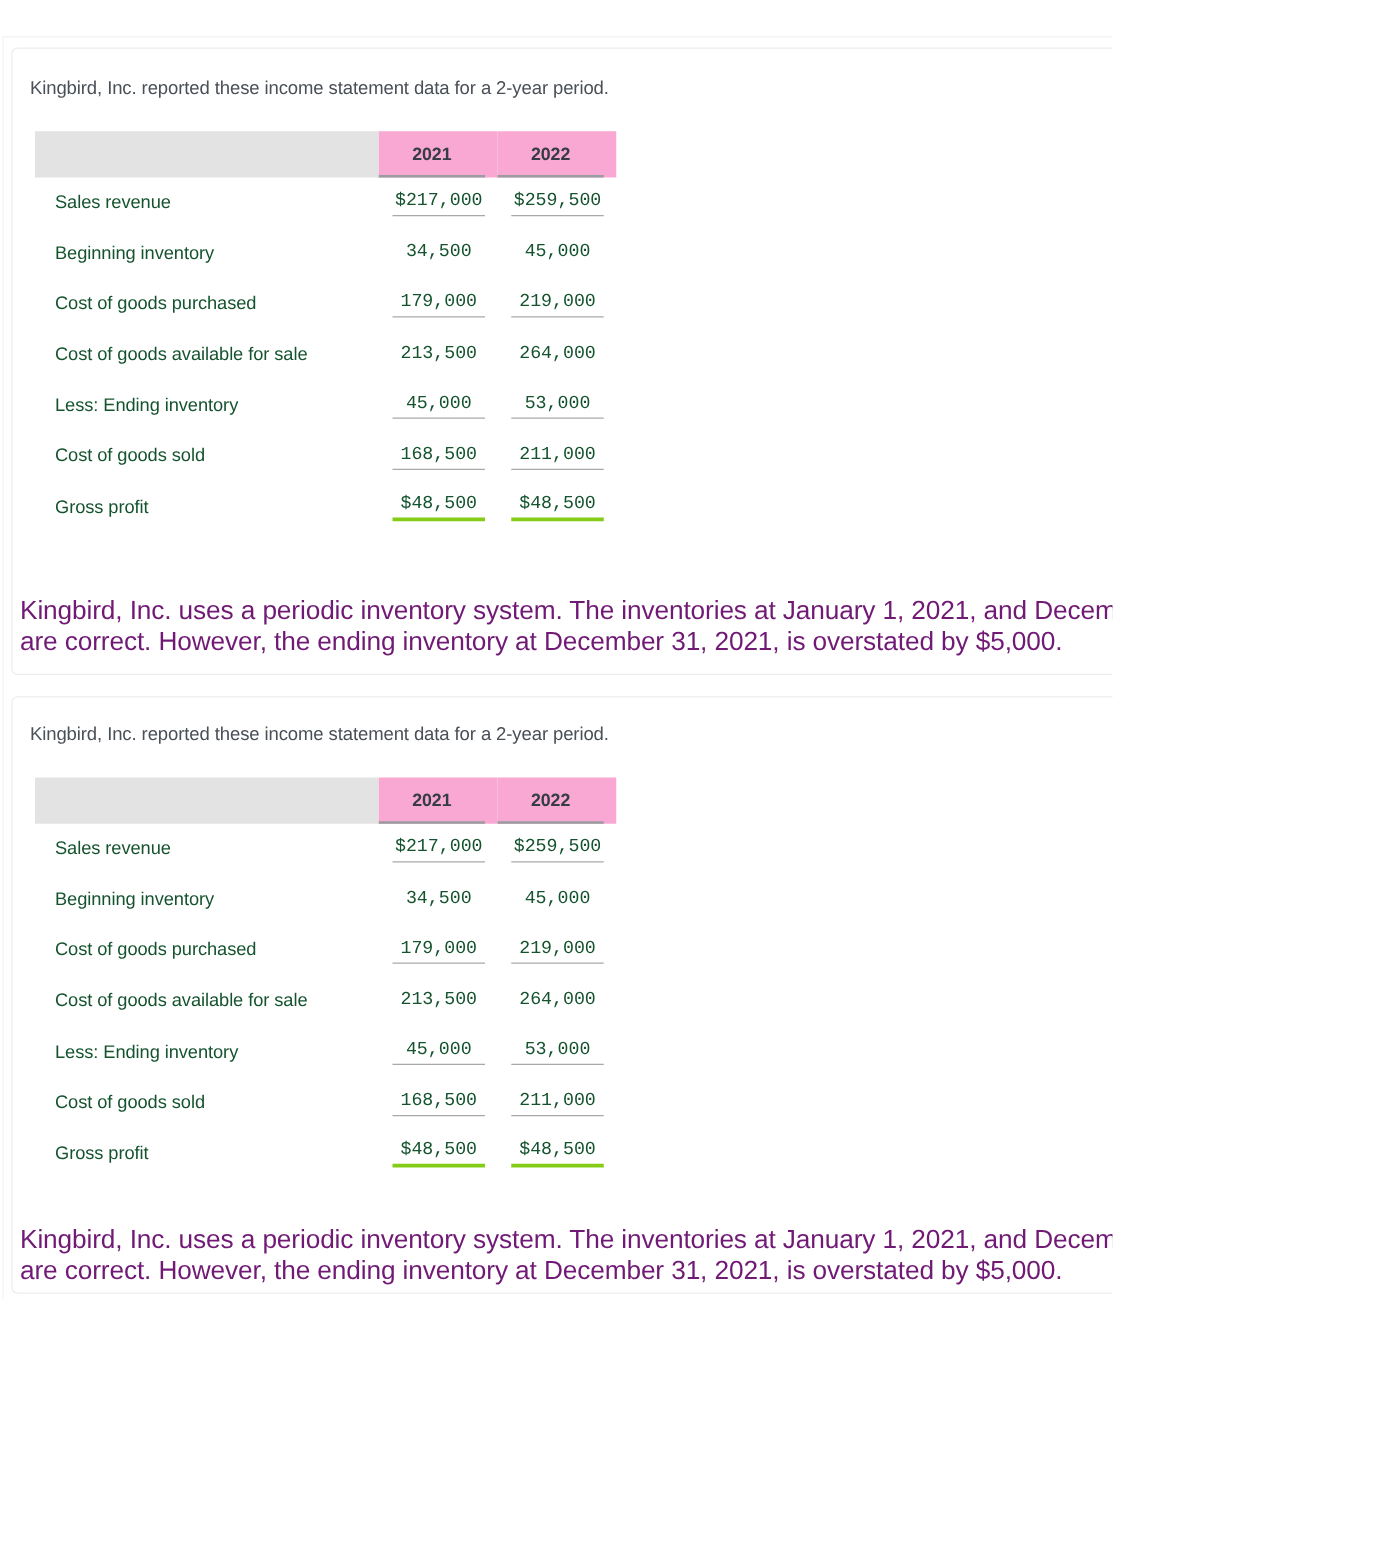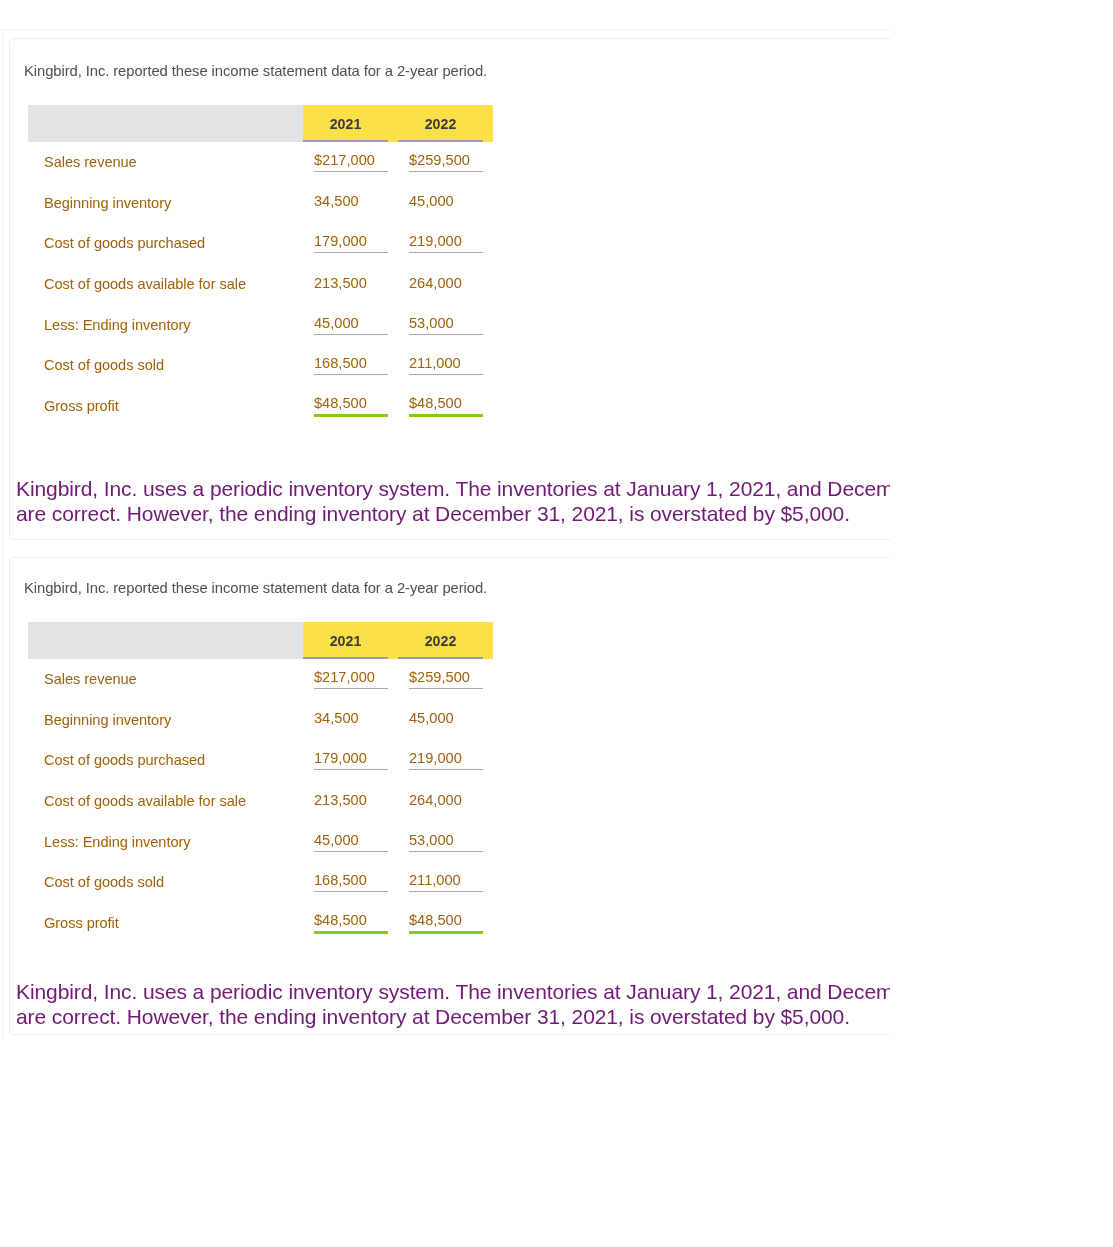--- a/index.html
+++ b/index.html
@@ -60,21 +60,21 @@
     border-collapse: collapse;
     table-layout: fixed;
   }
   #card-1 .fin-table { top: 66px; }
   #card-2 .fin-table { top: 64px; }
 
   .fin-table col.c-label { width: 275px; }
   .fin-table col.c-num   { width: 95px; }
 
   .fin-table thead th {
-    background: #fde047;
+    background: #f9a8d4;
     height: 37px;
     padding: 0;
     font-size: 14.2px;
     font-weight: bold;
     color: #363c44;
     vertical-align: middle;
   }
   .fin-table thead th.h-label { background: #e3e3e4; }
   .fin-table thead th.h-num {
     text-align: center;
@@ -86,37 +86,38 @@
     border-bottom: 2px solid #9a9ca0;
     padding-bottom: 8px;
     margin-bottom: -10px;
   }
 
   .fin-table tbody td {
     height: 40.6px;
     padding: 0;
     font-size: 14.6px;
     vertical-align: middle;
-    color: #a16207;
+    color: #14532d;
   }
   .fin-table tbody td.t-label {
     padding-left: 16px;
     letter-spacing: -0.05px;
     white-space: nowrap;
   }
   .fin-table tbody td.t-num {
     text-align: right;
     padding-right: 10px;
     white-space: nowrap;
   }
   .fin-table tbody td.t-num .ncell {
     display: inline-block;
     min-width: 74px;
-    text-align: left;
+    text-align: center;
     padding-bottom: 3px;
+    font-family: Liberation Mono, monospace;
   }
   .fin-table tbody tr.ul td.t-num .ncell {
     border-bottom: 1px solid #a7a9ad;
   }
   .fin-table tbody tr.total td.t-num .ncell {
     border-bottom: 3px solid #84cc16;
   }
 
   .card-note {
     position: absolute;

